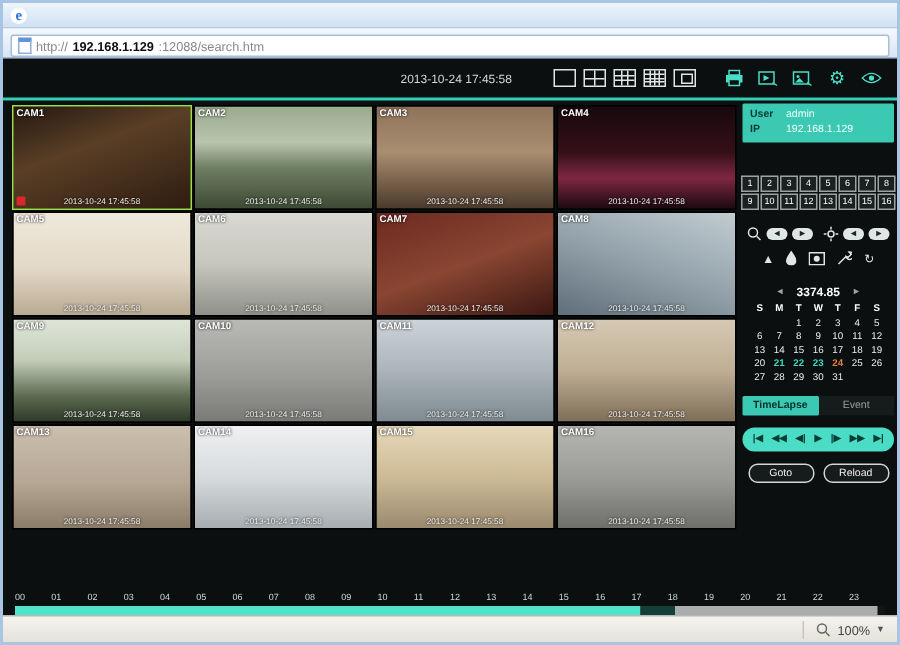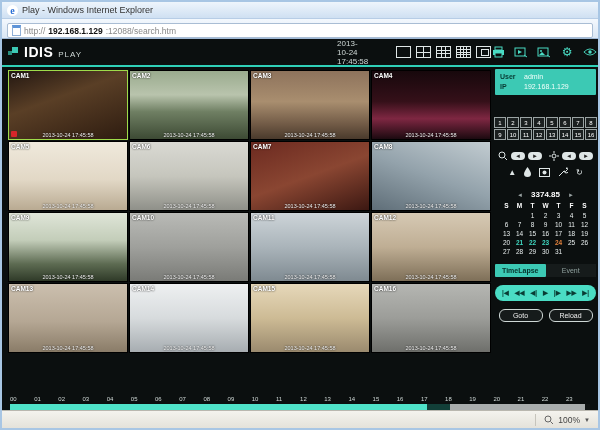--- a/index.html
+++ b/index.html
@@ -97,40 +97,34 @@
   .statusbar .sep{width:1px;height:12px;background:#c6c4bc;margin-right:4px;}
   svg{display:block;}
 </style>
 </head>
 <body>
 
 <div class="window">
 
   <div class="titlebar">
     <div class="ie-ico">e</div>
-    <div class="t">Play - Windows Internet Explorer</div>
   </div>
 
   <div class="addrbar">
     <div class="addrfield">
       <div class="page-ico"></div>
       <span>http://</span>
         <span class="host">192.168.1.129</span>
         <span>:12088/search.htm</span>
     </div>
   </div>
 
   <div class="app">
 
     <div class="topbar">
-      <div class="brand">
-        <span class="sq"></span>
-        <span class="nm">IDIS</span>
-        <span class="sub">PLAY</span>
-      </div>
       <div class="tb-time">2013-10-24 17:45:58</div>
       <div class="layouts">
         <div class="lay"></div>
         <div class="lay g2"></div>
         <div class="lay g3"></div>
         <div class="lay g4"></div>
         <div class="lay gs"></div>
       </div>
       <div class="tb-icons">
         <span>

